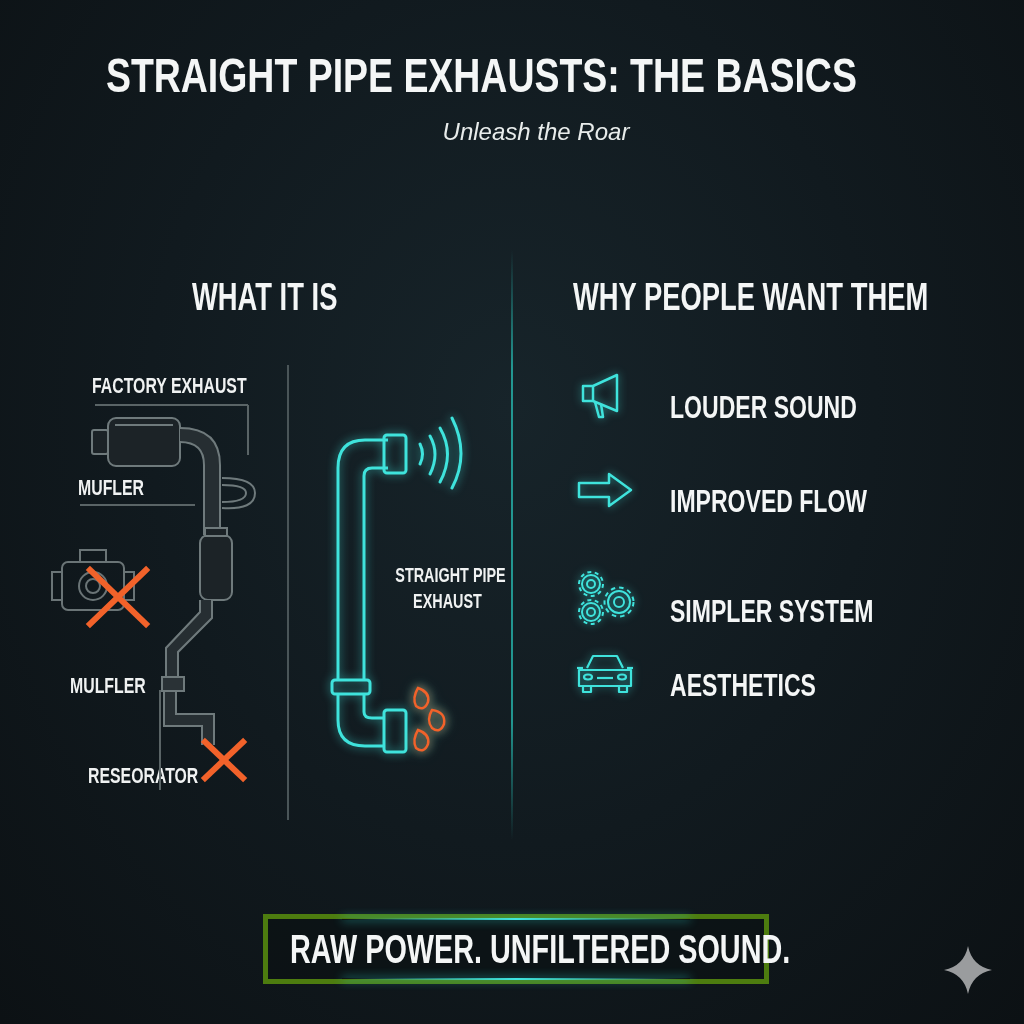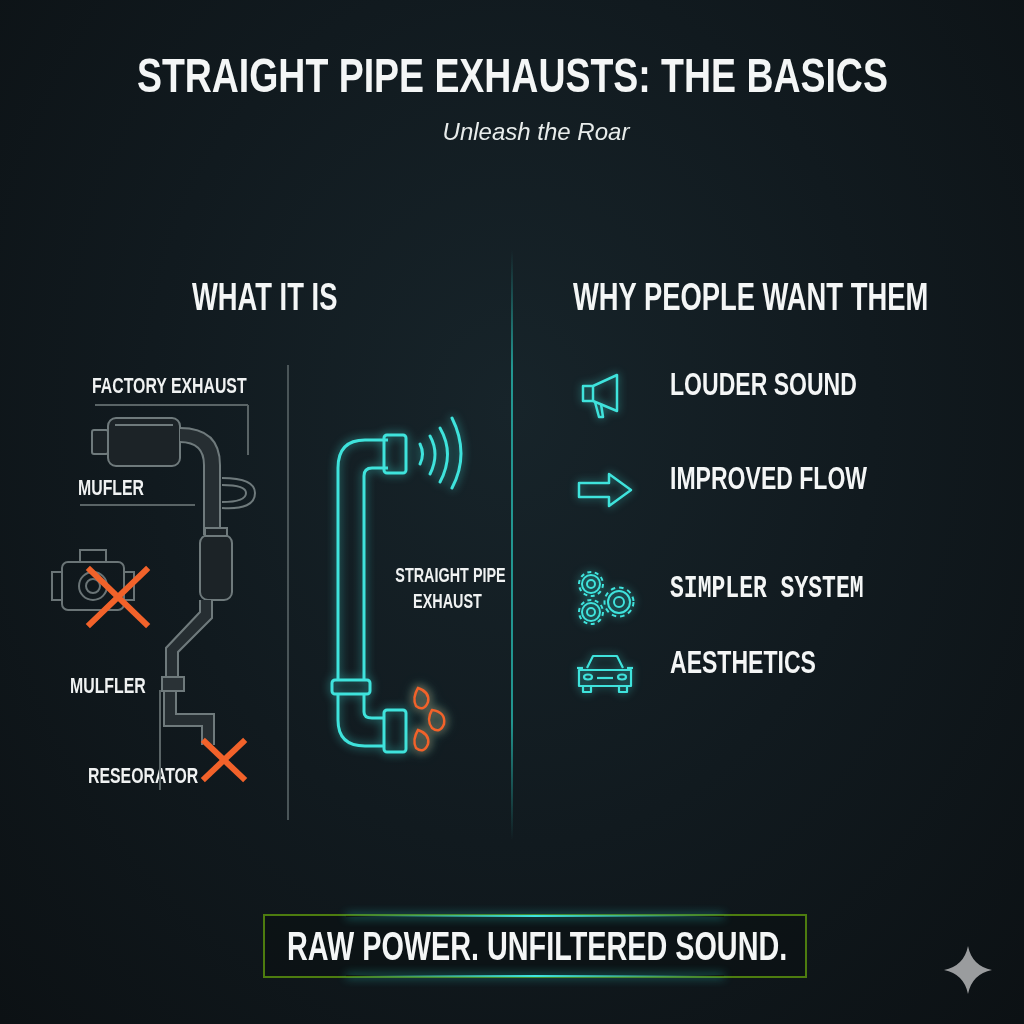--- a/index.html
+++ b/index.html
@@ -2,35 +2,35 @@
 <html><head>
 <meta charset="utf-8">
 <style>
   html, body { margin:0; padding:0; }
   body {
     width:1024px; height:1024px; overflow:hidden; position:relative;
     background: radial-gradient(ellipse at 50% 40%, #17242a 0%, #111a1f 50%, #0c1114 100%);
     font-family: "Liberation Sans", sans-serif; color:#f4f6f6;
   }
   .title {
-    position:absolute; top:48px; left:0; width:1024px; text-align:center;
+    position:absolute; top:48px; left:0; width:1024px; text-align:left;
   }
   .title span { font-size:48px; font-weight:700; letter-spacing:0px; display:inline-block; transform:scaleX(0.78); transform-origin:center; white-space:nowrap; }
   .subtitle { position:absolute; top:118px; left:0; width:1024px; text-align:center; font-size:24px; font-style:italic; font-weight:400; color:#e8eceb;margin-left:24px; }
   .section-h { position:absolute; font-size:38px; font-weight:700; white-space:nowrap; transform:scaleX(0.72); transform-origin:left center; }
   .divider-main { position:absolute; left:511px; top:250px; width:2px; height:590px;
     background: linear-gradient(to bottom, rgba(40,200,190,0) 0%, rgba(40,200,190,0.7) 20%, rgba(40,200,190,0.7) 80%, rgba(40,200,190,0) 100%); }
   .divider-small { position:absolute; left:287px; top:365px; width:2px; height:455px; background:#4a5558; }
   .lbl { position:absolute; font-size:22px; font-weight:700; white-space:nowrap; transform:scaleX(0.72); transform-origin:left center; color:#f0f2f2; }
   .lbl-sm { position:absolute; font-size:20px; font-weight:700; white-space:nowrap; transform:scaleX(0.72); transform-origin:center; color:#f0f2f2; text-align:center; }
-  .benefit { position:absolute; left:575px; width:400px; height:60px; display:flex; align-items:flex-start; }
+  .benefit { position:absolute; left:575px; width:400px; height:60px; display:flex; align-items:flex-end; }
   .benefit .ic { width:70px; height:60px; display:flex; align-items:center; justify-content:flex-start; }
   .benefit .txt { position:absolute; left:95px; font-size:32px; font-weight:700; transform:scaleX(0.72); transform-origin:left center; white-space:nowrap; }
-  .tagline-box { position:absolute; left:263px; top:914px; width:496px; height:60px; border:2px solid #4d7c0f;
-    box-shadow: 0 0 0 0 transparent; background:rgba(10,16,18,0.6);padding-left:44px; }
+  .tagline-box { position:absolute; left:263px; top:914px; width:496px; height:60px; border:5px solid #4d7c0f;
+    box-shadow: 0 0 0 0 transparent; background:rgba(10,16,18,0.6); }
   .tagline-box::before, .tagline-box::after { content:""; position:absolute; left:15%; width:70%; height:2px;
     background: linear-gradient(to right, transparent, #3fe6e0, transparent); box-shadow:0 0 10px #2fd6d0; }
   .tagline-box::before { top:-1px; } .tagline-box::after { bottom:-1px; }
   .tagline { position:absolute; left:22px; top:8px; font-size:40px; font-weight:700; transform:scaleX(0.72); transform-origin:left center; white-space:nowrap; }
   .sparkle { position:absolute; left:942px; top:944px; width:52px; height:52px; }
   svg { overflow:visible; }
 </style>
 </head>
 <body>
 
@@ -142,21 +142,21 @@
 
 <div class="benefit" style="top:460px;">
   <div class="ic">
     <svg width="60" height="40" style="filter:drop-shadow(0 0 4px rgba(63,227,220,0.6));">
       <path d="M4 13 L34 13 L34 4 L56 20 L34 36 L34 27 L4 27 Z" fill="none" stroke="#3fe3dc" stroke-width="2.5" stroke-linejoin="round"></path>
     </svg>
   </div>
   <div class="txt">IMPROVED FLOW</div>
 </div>
 
-<div class="benefit" style="top:570px;font-family:Liberation Mono, monospace;">
+<div class="benefit" style="top:570px;">
   <div class="ic">
     <svg width="64" height="60" style="filter:drop-shadow(0 0 4px rgba(63,227,220,0.6));">
       <g fill="none" stroke="#3fe3dc" stroke-width="2">
         <circle cx="16" cy="14" r="9"></circle>
           <circle cx="16" cy="14" r="4"></circle>
         <circle cx="16" cy="14" r="12" stroke-dasharray="4 3.5"></circle>
         <circle cx="44" cy="32" r="11"></circle>
           <circle cx="44" cy="32" r="5"></circle>
         <circle cx="44" cy="32" r="14.5" stroke-dasharray="4.5 4"></circle>
         <circle cx="16" cy="42" r="9"></circle>

